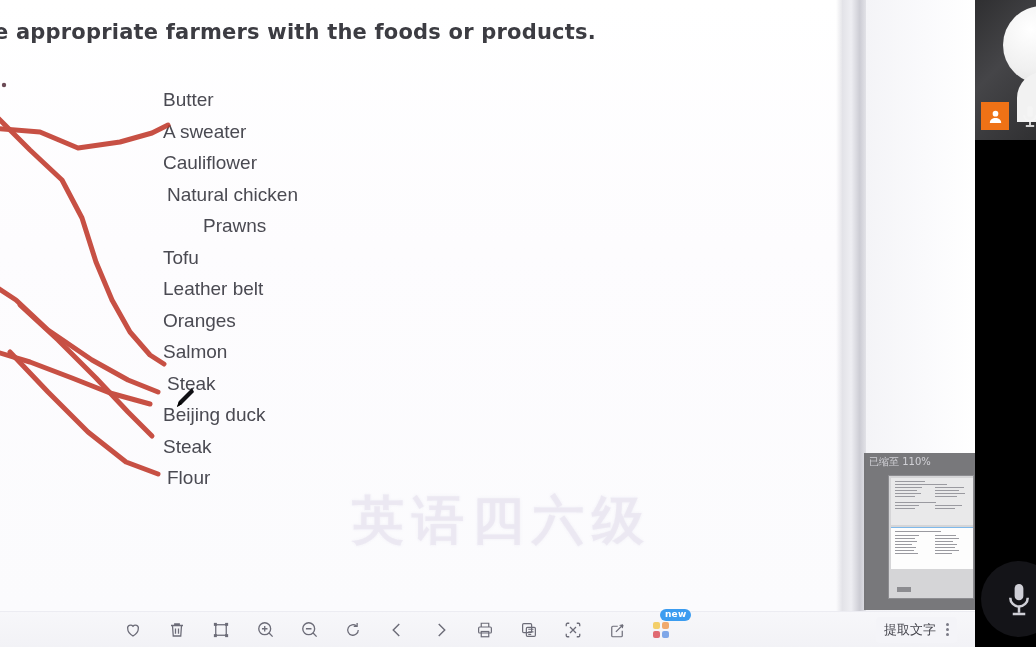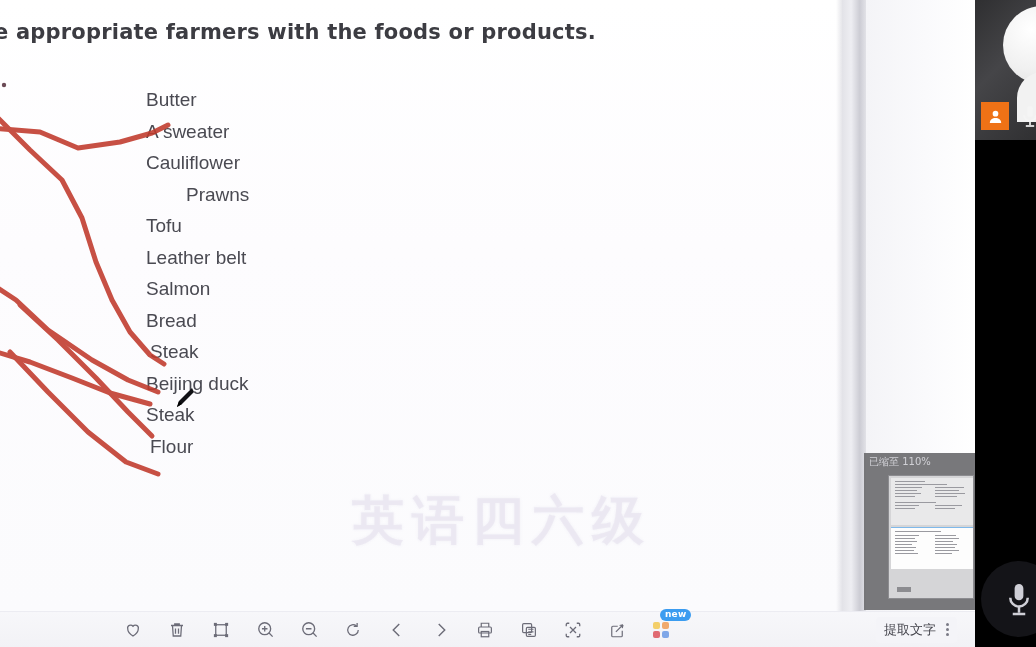--- a/index.html
+++ b/index.html
@@ -58,21 +58,21 @@
     font-weight: 700;
     color: #3c3c42;
     letter-spacing: 0.2px;
     white-space: nowrap;
     font-family: "DejaVu Sans", sans-serif;
   }
 
   
   .word-list {
     position: absolute;
-    left: 146px; top: 84px;
+    left: 163px; top: 84px;
     list-style: none;
   }
   .word-item {
     font-size: 19px;
     line-height: 31.5px;
     color: #4a4a52;
     white-space: nowrap;
     font-family: "Liberation Sans", sans-serif;
   }
   .word-item.indent-1 { padding-left: 4px; }
@@ -304,25 +304,26 @@
     <div class="page-edge2"></div>
 
     <div class="doc-heading">e appropriate farmers with the foods or products.</div>
 
     <div class="watermark">英语四六级</div>
 
     <ul class="word-list">
         <li class="word-item">Butter</li>
         <li class="word-item">A sweater</li>
         <li class="word-item">Cauliflower</li>
+        <li class="word-item indent-1">Natural chicken</li>
         <li class="word-item indent-2">Prawns</li>
         <li class="word-item">Tofu</li>
         <li class="word-item">Leather belt</li>
+        <li class="word-item">Oranges</li>
         <li class="word-item">Salmon</li>
-        <li class="word-item">Bread</li>
         <li class="word-item indent-1">Steak</li>
         <li class="word-item">Beijing duck</li>
         <li class="word-item">Steak</li>
         <li class="word-item indent-1">Flour</li>
       </ul>
 
     <svg class="ink-layer" viewBox="0 0 842 613">
       <g fill="none" stroke="#c0392b" stroke-width="5" stroke-linecap="round" stroke-linejoin="round" opacity="0.88">
 
         <path d="M -10,128 L 40,132 L 78,148 L 120,142 L 152,133 L 168,125"></path>

